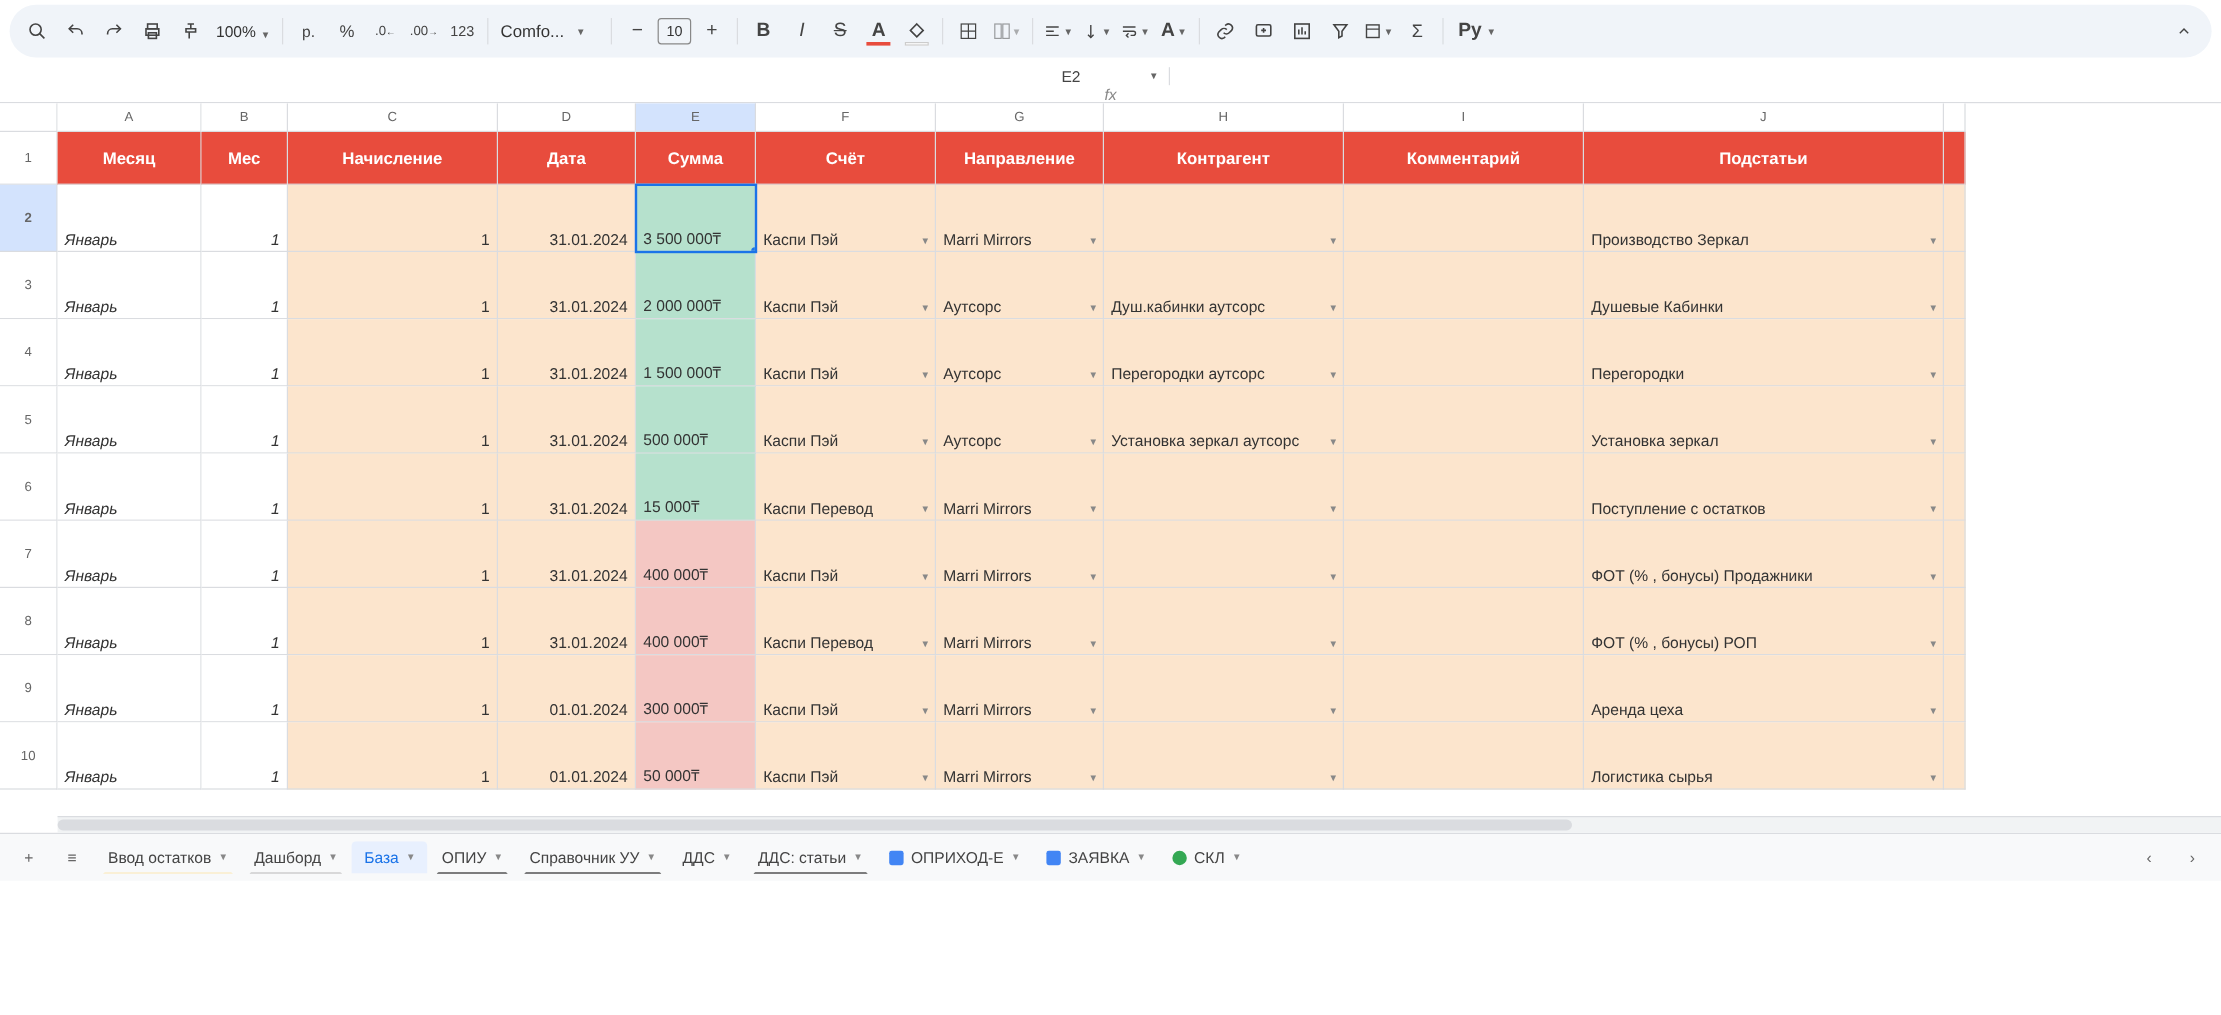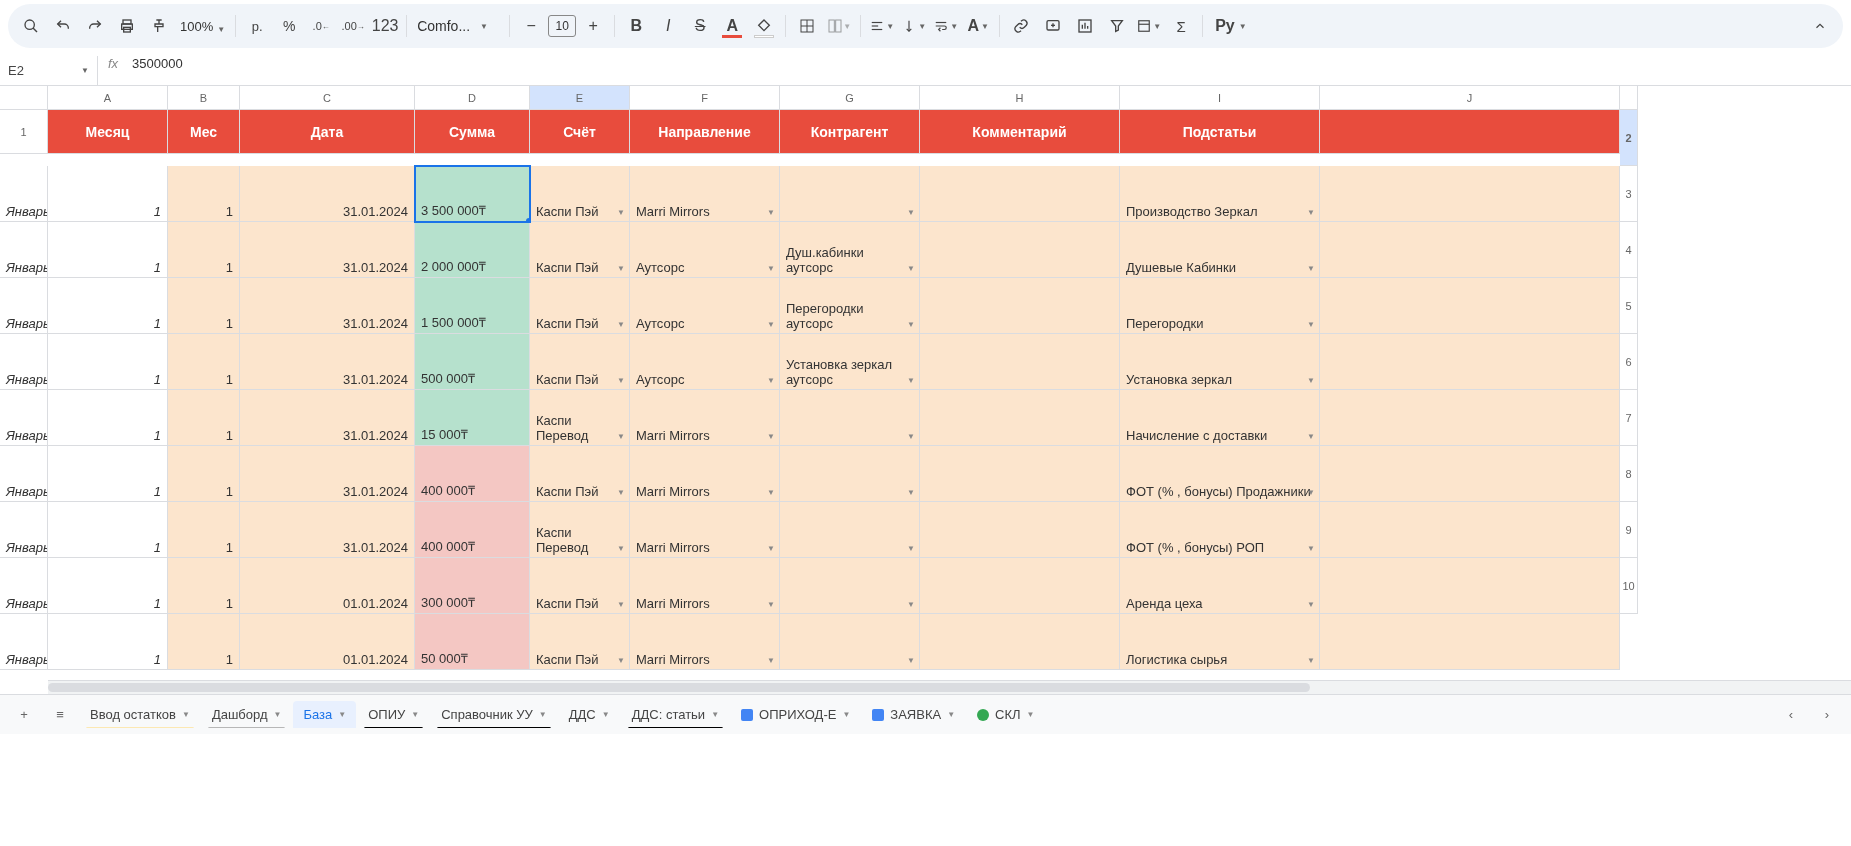--- a/index.html
+++ b/index.html
@@ -11,21 +11,21 @@
   .tsep { width: 1px; height: 22px; background: #dadce0; margin: 0 4px; }
   .zoom-disp { font-size: 13px; padding: 0 4px; display: flex; align-items: flex-end; gap: 4px; }
   .font-sel { font-size: 14px; padding: 0 4px; display: flex; align-items: center; gap: 10px; width: 90px; }
   .font-size-box { width: 28px; height: 22px; border: 1px solid #888; border-radius: 3px; display: flex; align-items: center; justify-content: center; font-size: 12px; }
   .text-color-btn { position: relative; }
   .color-underline { position: absolute; bottom: 3px; left: 5px; right: 5px; height: 3px; }
   .dropdown-arrow { font-size: 8px; color: #666; }
   .toolbar-right { margin-left: auto; }
 
   
-  .formula-row { display: flex; height: 30px; border-bottom: 1px solid #dadce0; }
+  .formula-row { display: flex; align-items: center; height: 30px; border-bottom: 1px solid #dadce0; flex-direction: column; }
   .name-box { width: 98px; padding: 0 8px; font-size: 13px; color: #444; display: flex; align-items: center; justify-content: space-between; border-right: 1px solid #dadce0; height: 100%; }
   .fx-label { width: 30px; text-align: center; font-style: italic; color: #888; font-size: 13px; }
   .formula-input { flex: 1; padding: 0 4px; font-size: 13px; color: #333; }
 
   
   .grid-wrap { position: relative; height: 594px; overflow: hidden; }
   .grid { display: grid; grid-template-columns: 48px 120px 72px 175px 115px 100px 150px 140px 200px 200px 300px 18px; }
   .col-head { background: #fff; border-right: 1px solid #dadce0; border-bottom: 1px solid #dadce0; height: 24px; display: flex; align-items: center; justify-content: center; font-size: 11px; color: #666; }
   .col-head.sel { background: #d3e3fd; }
   .corner { background: #fff; border-right: 1px solid #dadce0; border-bottom: 1px solid #dadce0; }
@@ -92,21 +92,21 @@
     </div>
   <div class="zoom-disp">
       <span>100%</span>
       <span class="dropdown-arrow">▼</span>
     </div>
   <div class="tsep"></div>
   <div class="tbtn" style="font-size:13px">р.</div>
   <div class="tbtn" style="font-size:14px">%</div>
   <div class="tbtn" style="font-size:11px">.0<span style="font-size:8px">←</span></div>
   <div class="tbtn" style="font-size:11px">.00<span style="font-size:8px">→</span></div>
-  <div class="tbtn" style="font-size:16px">123</div>
+  <div class="tbtn" style="font-size:12px">123</div>
   <div class="tsep"></div>
   <div class="font-sel">
       <span>Comfo...</span>
       <span class="dropdown-arrow">▼</span>
     </div>
   <div class="tsep"></div>
   <div class="tbtn">−</div>
   <div class="font-size-box">10</div>
   <div class="tbtn">+</div>
   <div class="tsep"></div>
@@ -232,20 +232,21 @@
       <div class="col-head sel">E</div>
       <div class="col-head">F</div>
       <div class="col-head">G</div>
       <div class="col-head">H</div>
       <div class="col-head">I</div>
       <div class="col-head">J</div>
       <div class="col-head"></div>
       <div class="row-head" style="height: 44px;">1</div>
       <div class="cell header-cell">Месяц</div>
       <div class="cell header-cell">Мес</div>
+      <div class="cell header-cell">Начисление</div>
       <div class="cell header-cell">Дата</div>
       <div class="cell header-cell">Сумма</div>
       <div class="cell header-cell">Счёт</div>
       <div class="cell header-cell">Направление</div>
       <div class="cell header-cell">Контрагент</div>
       <div class="cell header-cell">Комментарий</div>
       <div class="cell header-cell">Подстатьи</div>
       <div class="cell header-cell"></div>
       <div class="row-head sel" style="height: 56px;">2</div>
       <div class="cell white">
@@ -417,21 +418,21 @@
         <span class="dd-arrow">▼</span>
       </div>
       <div class="cell cream">
         <span></span>
         <span class="dd-arrow">▼</span>
       </div>
       <div class="cell cream">
         <span></span>
       </div>
       <div class="cell cream">
-        <span>Начисление с доставки</span>
+        <span>Поступление с остатков</span>
         <span class="dd-arrow">▼</span>
       </div>
       <div class="cell cream" style="height: 56px;"></div>
       <div class="row-head" style="height: 56px;">7</div>
       <div class="cell white">
         <span>Январь</span>
       </div>
       <div class="cell white right">
         <span>1</span>
       </div>

